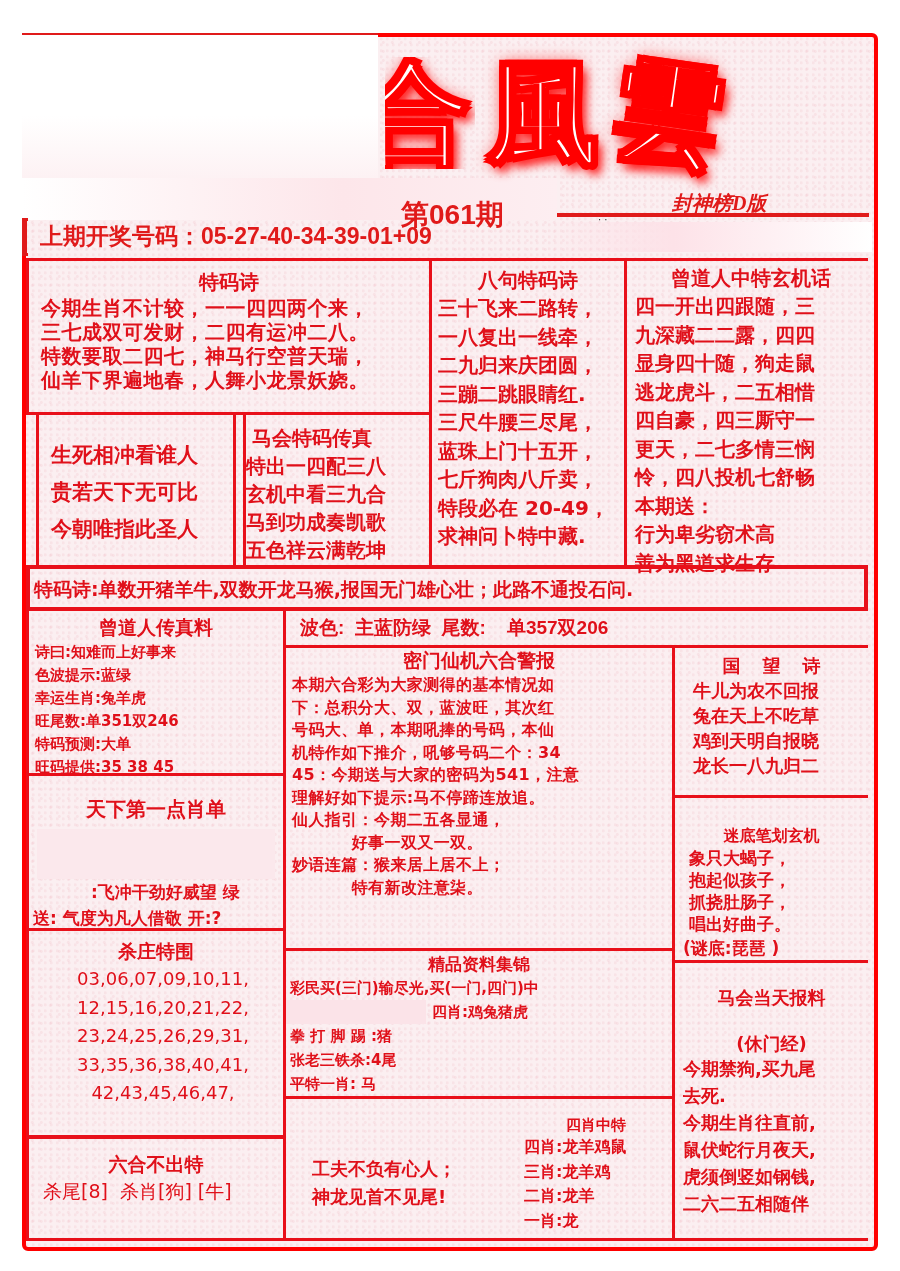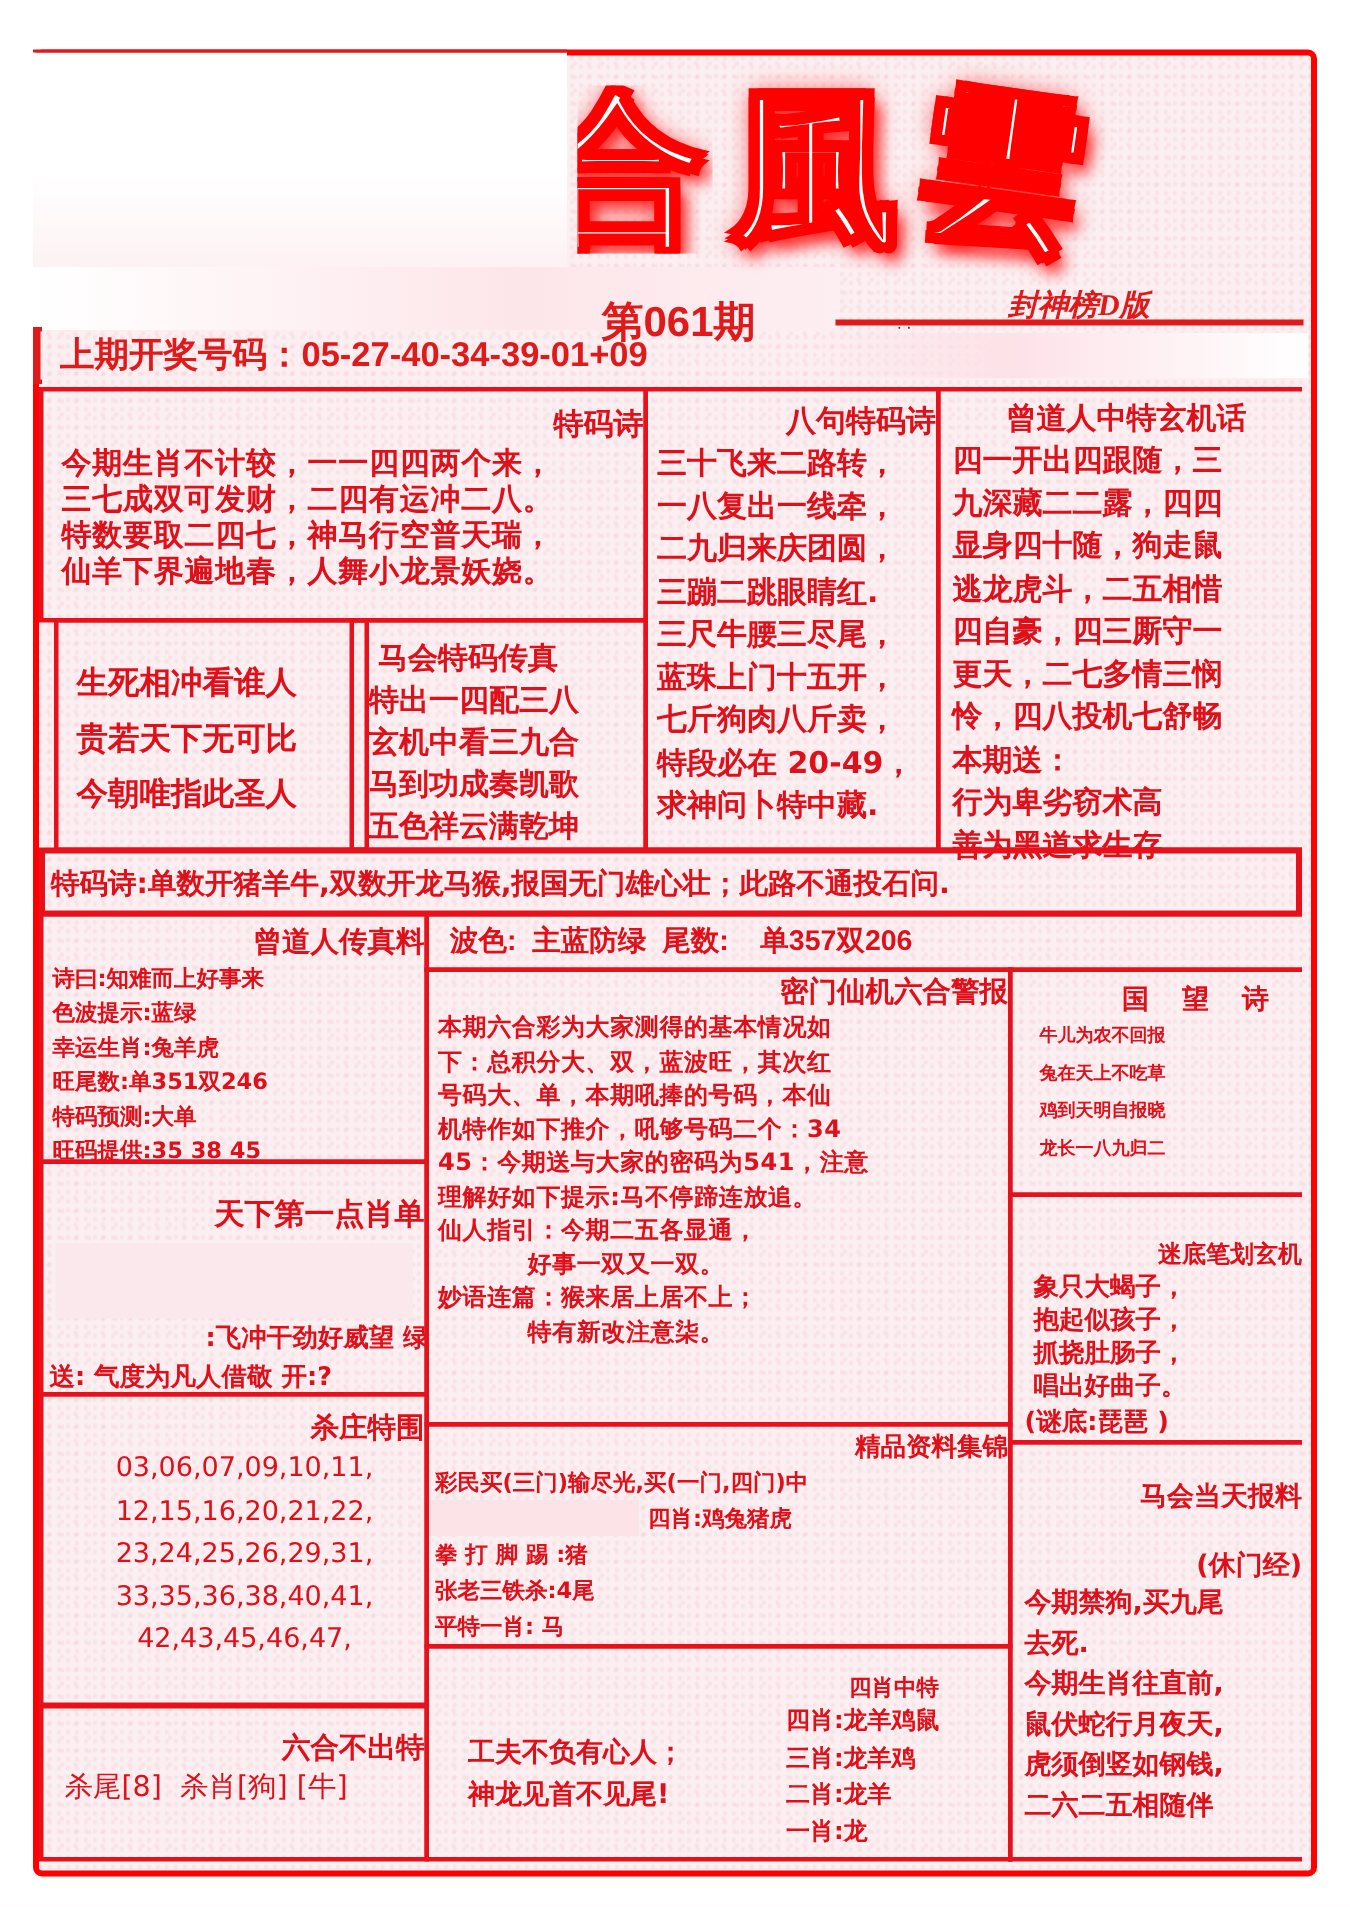--- a/index.html
+++ b/index.html
@@ -52,21 +52,21 @@
   .dots { position: absolute; left: 598px; top: 214px; font-size: 10px; color: #333; }
 
   .prev-bar {
     position: absolute; left: 22px; top: 218px; width: 846px; height: 38px;
   }
   .prev-bar .bracket { position: absolute; left: 0; top: 0; width: 6px; height: 38px; border-left: 5px solid #e01a1a; border-top: 3px solid #e01a1a; border-bottom: 3px solid #e01a1a; }
   .prev-bar .txt { position: absolute; left: 18px; top: 3px; font-weight: bold; font-size: 23px; color: #e01a1a; font-family: "Liberation Sans", sans-serif; }
   .prev-bar .pinkfade { position: absolute; left: 520px; top: 4px; width: 330px; height: 30px; background: linear-gradient(90deg, rgba(255,255,255,0) 0%, #fde2e8 40%, #fff 100%); }
 
   .box { position: absolute; border: 3px solid #e8101a; }
-  .cell-title { text-align: right; font-weight: bold; color: #e0101a; }
+  .cell-title { text-align: center; font-weight: bold; color: #e0101a; }
   .line { white-space: pre; font-weight: bold; color: #e0101a; }
   .b-poem { left: 26px; top: 258px; width: 406px; height: 157px; }
   .b-poem .cell-title { font-size: 20px; margin-top: 8px; }
   .b-poem .line { font-size: 20px; line-height: 24px; padding-left: 12px; letter-spacing: 0.5px; }
 
   .b-life { left: 36px; top: 412px; width: 210px; height: 156px; }
   .b-life .line { font-size: 21px; line-height: 37px; padding-left: 12px; padding-top: 0; }
   .b-life .wrap { padding-top: 22px; }
 
   .b-hk { left: 233px; top: 412px; width: 199px; height: 156px; }
@@ -87,21 +87,21 @@
 
   
   .b-zengfax { left: 26px; top: 608px; width: 260px; height: 168px; }
   .b-zengfax .cell-title { font-size: 19px; margin-top: 4px; }
   .b-zengfax .line { font-size: 15px; line-height: 23px; padding-left: 6px; }
 
   .b-dian { left: 26px; top: 773px; width: 260px; height: 158px; }
   .b-dian .cell-title { font-size: 20px; margin-top: 20px; }
   .b-dian .blank { margin: 6px 8px 0 8px; height: 50px; background: #fbe8ec; }
   .b-dian .line { font-size: 17px; line-height: 26px; padding-left: 4px; }
-  .b-dian .line.first { padding-left: 96px; margin-left: 12px; }
+  .b-dian .line.first { padding-left: 62px; }
 
   .b-kill { left: 26px; top: 928px; width: 260px; height: 211px; }
   .b-kill .cell-title { font-size: 19px; margin-top: 8px; }
   .b-kill .line { font-size: 18px; line-height: 28.5px; padding-left: 14px; font-weight: normal; text-align: center; }
 
   .b-noout { left: 26px; top: 1135px; width: 260px; height: 106px; }
   .b-noout .cell-title { font-size: 19px; margin-top: 14px; }
   .b-noout .line { font-size: 19px; line-height: 26px; padding-left: 14px; font-weight: normal; }
 
   
@@ -120,21 +120,21 @@
   .b-four { left: 283px; top: 1096px; width: 392px; height: 145px; }
   .b-four .slogan { position: absolute; left: 26px; top: 56px; }
   .b-four .slogan .line { font-size: 18px; line-height: 28px; }
   .b-four .sp { position: absolute; left: 238px; top: 16px; }
   .b-four .sp .cell-title { font-size: 15px; text-align: left; padding-left: 42px; line-height: 20px; }
   .b-four .sp .line { font-size: 16px; line-height: 24.5px; }
 
   
   .b-guo { left: 672px; top: 645px; width: 196px; height: 153px; border-right: none; }
   .b-guo .cell-title { font-size: 18px; margin-top: 6px; letter-spacing: 22px; padding-left: 22px; }
-  .b-guo .line { font-size: 12px; line-height: 25px; padding-left: 18px; }
+  .b-guo .line { font-size: 18px; line-height: 25px; padding-left: 18px; }
 
   .b-mi { left: 672px; top: 795px; width: 196px; height: 168px; border-right: none; }
   .b-mi .cell-title { font-size: 16px; margin-top: 28px; }
   .b-mi .line { font-size: 17px; line-height: 22px; padding-left: 14px; }
   .b-mi .line.last { padding-left: 8px; margin-top: 2px; }
 
   .b-mahui { left: 672px; top: 960px; width: 196px; height: 281px; border-right: none; }
   .b-mahui .cell-title { font-size: 18px; line-height: 22px; margin-top: 24px; }
   .b-mahui .line { font-size: 18px; line-height: 27px; padding-left: 8px; }
 </style>

